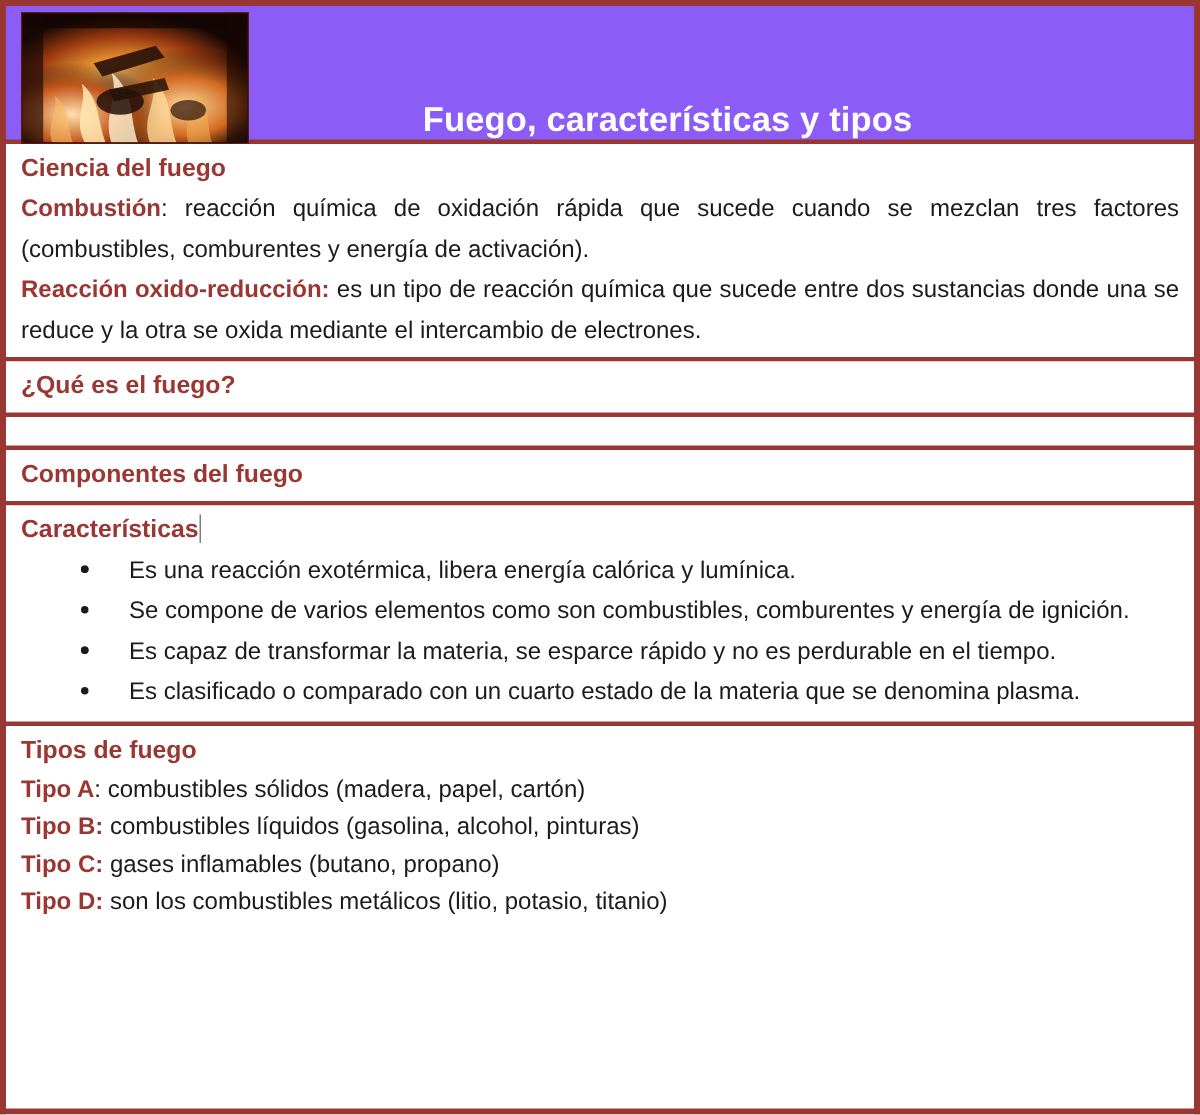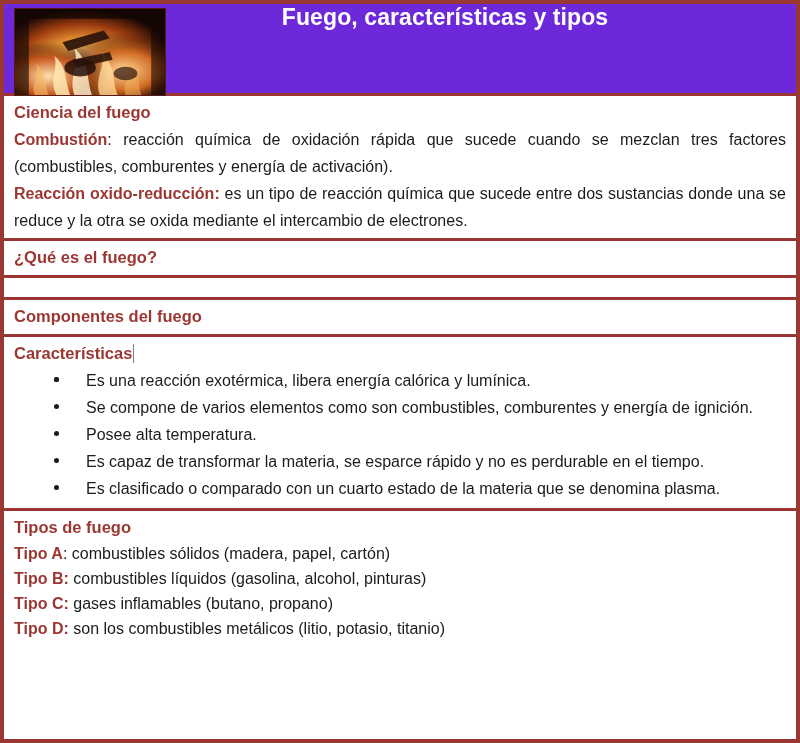--- a/index.html
+++ b/index.html
@@ -24,25 +24,25 @@
     background: #ffffff;
     border: 4px solid #9B3733;
     border-top: none;
   }
 
   
   .header-band {
     position: relative;
     box-sizing: border-box;
     height: 96px;
-    background: #6d28d9;
+    background: #8b5cf6;
     border-top: 4px solid #9B3733;
     border-bottom: 3px solid #9B3733;
     display: flex;
-    align-items: flex-start;
+    align-items: flex-end;
   }
 
   .header-photo {
     position: absolute;
     left: 10px;
     top: 4px;
     width: 152px;
     height: 88px;
     overflow: hidden;
     background: #1a0a06;
@@ -222,21 +222,21 @@
     <div class="section-title">Componentes del fuego</div>
   </div>
 
   <div class="section">
     <div class="section-title"><span>Características</span><span class="caret"></span></div>
 
     <ul class="bullet-list">
       <li><span class="dot"></span></li>
       <li><span class="dot"></span><span>Es una reacción exotérmica, libera energía calórica y lumínica.</span></li>
       <li><span class="dot"></span><span>Se compone de varios elementos como son combustibles, comburentes y energía de ignición.</span></li>
-      <li><span class="dot"></span><span>Posee alta temperatura.</span></li>
+      <li><span class="dot"></span></li>
       <li><span class="dot"></span><span>Es capaz de transformar la materia, se esparce rápido y no es perdurable en el tiempo.</span></li>
       <li><span class="dot"></span><span>Es clasificado o comparado con un cuarto estado de la materia que se denomina plasma.</span></li>
     </ul>
   </div>
 
   <div class="section">
     <div class="section-title">Tipos de fuego</div>
 
     <div class="tipo-line"><span class="tipo-label">Tipo A</span><span>: </span><span>combustibles sólidos (madera, papel, cartón)</span></div>
 

